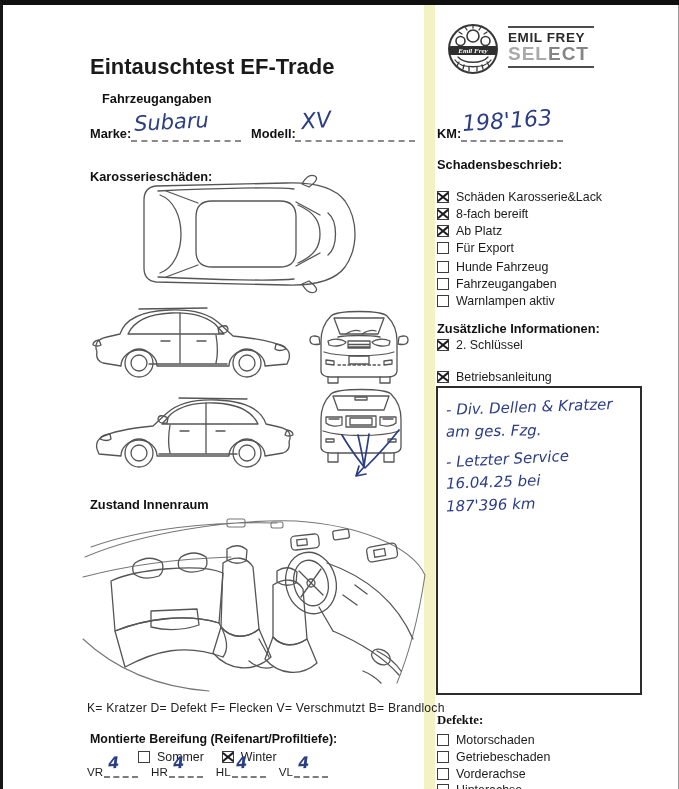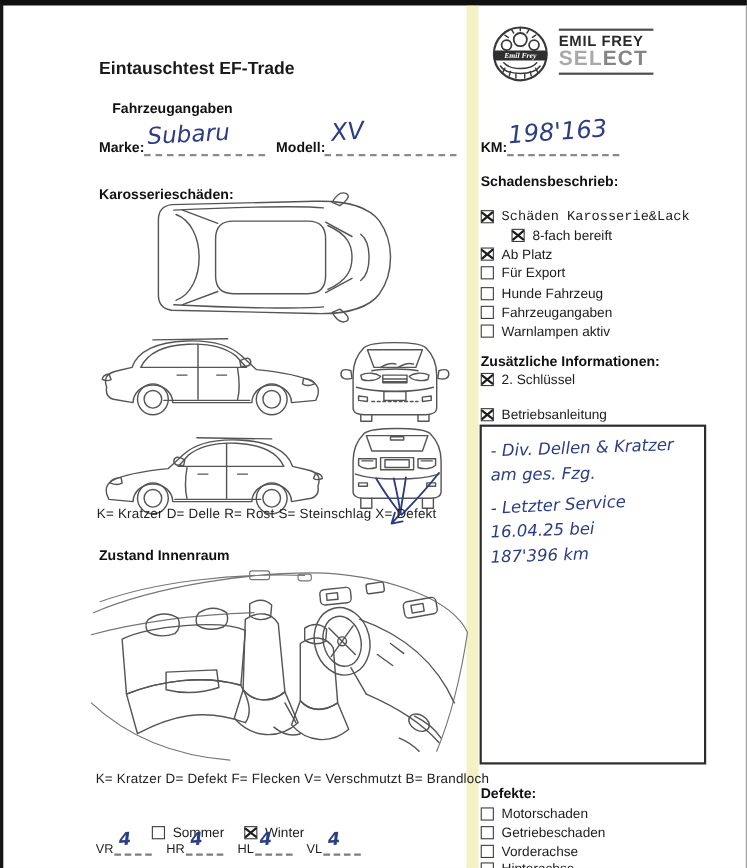--- a/index.html
+++ b/index.html
@@ -38,21 +38,21 @@
   .sketch .dot{stroke-dasharray:2.5,2.5;}
 </style>
 </head>
 <body>
 
 <div class="page">
 
   <div class="abs yellow-strip"></div>
   <div class="abs right-rule"></div>
 
-  <div class="abs" style="left:87px;top:49px;font-size:16px;font-weight:bold;color:#1a1a1a;">Eintauschtest EF-Trade</div>
+  <div class="abs" style="left:87px;top:49px;font-size:22px;font-weight:bold;color:#1a1a1a;">Eintauschtest EF-Trade</div>
 
   <svg class="abs sketch" style="left:443px;top:17px;" width="54" height="54" viewBox="0 0 54 54">
     <circle cx="27" cy="27" r="24" style="stroke:#383838;stroke-width:2"></circle>
     <circle cx="27" cy="14" r="6" style="stroke:#383838;stroke-width:1.6"></circle>
     <circle cx="14.5" cy="19" r="4.5" style="stroke:#383838;stroke-width:1.6"></circle>
     <circle cx="39.5" cy="19" r="4.5" style="stroke:#383838;stroke-width:1.6"></circle>
     <path d="M27,6 l0,-3 M21,8 l-2,-3 M33,8 l2,-3 M16,12 l-3,-2 M38,12 l3,-2" style="stroke:#383838"></path>
     <path d="M9,38 C15,47 39,47 45,38" style="stroke:#383838"></path>
     <path d="M12,35 C18,42 36,42 42,35" style="stroke:#383838"></path>
     <path d="M13,40 l-2,4 M18,43 l-1,4 M23,45 l0,4 M31,45 l0,4 M36,43 l1,4 M41,40 l2,4" style="stroke:#383838"></path>
@@ -151,21 +151,20 @@
     <path d="M17,52 C35,58 75,58 93,52"></path>
     <path d="M20,60 h8 v3 h-8 z M82,60 h8 v3 h-8 z"></path>
     <path d="M22,74 v9 h10 v-9 M78,74 v9 h10 v-9"></path>
     <path class="pen" d="M36,56 C44,70 52,80 58,88"></path>
     <path class="pen" d="M52,56 C55,70 57,78 58,88"></path>
     <path class="pen" d="M63,55 C61,70 59,78 58,88"></path>
     <path class="pen" d="M93,51 C82,65 68,80 59,89"></path>
     <path class="pen" d="M58,88 L50,97 M50,97 L60,95 M50,97 L53,87"></path>
   </svg>
 
-  <div class="abs legend" style="left:85px;top:455px;">K= Kratzer D= Delle R= Rost S= Steinschlag X= Defekt</div>
 
   <div class="abs sec" style="left:87px;top:492px;">Zustand Innenraum</div>
 
   <svg class="abs sketch" style="left:78px;top:506px;" width="348" height="184" viewBox="0 0 348 184">
     <path class="lt" d="M4,46 C60,22 150,8 215,10 M215,10 C275,14 330,34 344,64 M344,64 C338,104 330,138 316,172 M2,128 C34,158 76,176 128,180 M2,66 C40,56 90,48 150,46 M10,36 C60,18 130,10 196,12"></path>
     <rect class="lt" x="146" y="8" width="18" height="8" rx="2"></rect>
     <rect class="lt" x="190" y="11" width="12" height="6" rx="2"></rect>
     <g class="lt">
       <path d="M54,52 q14,-9 27,-1 q3,9 -3,14 q-15,5 -25,-2 q-3,-7 1,-11 z"></path>
       <path d="M100,46 q13,-8 25,0 q3,9 -3,13 q-14,5 -24,-2 q-2,-7 2,-11 z"></path>
@@ -194,20 +193,21 @@
       <rect x="210" y="24" width="28" height="14" rx="4" transform="rotate(-6 224 31)"></rect>
       <rect x="216" y="28" width="10" height="6" transform="rotate(-6 224 31)"></rect>
       <rect x="286" y="34" width="30" height="15" rx="4" transform="rotate(-10 301 41)"></rect>
       <rect x="293" y="38" width="11" height="7" transform="rotate(-10 301 41)"></rect>
       <rect x="252" y="19" width="16" height="9" rx="2" transform="rotate(-8 260 23)"></rect>
     </g>
   </svg>
 
   <div class="abs legend" style="left:84px;top:696px;">K= Kratzer D= Defekt F= Flecken V= Verschmutzt B= Brandloch</div>
 
+  <div class="abs sec" style="left:87px;top:727px;font-size:12.4px;">Montierte Bereifung (Reifenart/Profiltiefe):</div>
 
   <div class="chk-row" style="left:87px;top:745px;margin-left:48px;">
     <span class="cb"></span>
     <span>Sommer</span>
     <span style="width:4px;"></span>
     <span class="cb checked"></span>
     <span>Winter</span>
   </div>
 
   <div class="tire-row">
@@ -232,25 +232,25 @@
     <span class="tgroup">
       <span>VL</span>
       <span class="dashseg">
           <span class="hand hand4">4</span>
         </span>
     </span>
   </div>
 
   <div class="abs sec" style="left:434px;top:152px;">Schadensbeschrieb:</div>
 
-  <div class="chk-row" style="top:185px;font-family:Liberation Mono, monospace;">
+  <div class="chk-row" style="top:185px;">
     <span class="cb checked"></span>
     <span>Schäden Karosserie&amp;Lack</span>
     </div>
-  <div class="chk-row" style="top:202px;margin-left:28px;">
+  <div class="chk-row" style="top:202px;">
     <span class="cb checked"></span>
     <span>8-fach bereift</span>
     </div>
   <div class="chk-row" style="top:219px;">
     <span class="cb checked"></span>
     <span>Ab Platz</span>
     </div>
   <div class="chk-row" style="top:236px;">
     <span class="cb"></span>
     <span>Für Export</span>
@@ -284,21 +284,21 @@
     </div>
 
   <div class="abs notes-box">
     <span class="note-line hand" style="top:10px;transform:rotate(-2deg);">- Div. Dellen &amp; Kratzer</span>
     <span class="note-line hand" style="top:34px;transform:rotate(-1deg);">am ges. Fzg.</span>
     <span class="note-line hand" style="top:62px;transform:rotate(-3deg);">- Letzter Service</span>
     <span class="note-line hand" style="top:85px;transform:rotate(-2deg);">16.04.25 bei</span>
     <span class="note-line hand" style="top:108px;transform:rotate(-2deg);">187'396 km</span>
   </div>
 
-  <div class="abs sec" style="left:434px;top:708px;">Defekte:</div>
+  <div class="abs sec" style="left:434px;top:708px;font-family:Liberation Serif, serif;">Defekte:</div>
 
   <div class="chk-row" style="top:728px;">
     <span class="cb"></span>
     <span>Motorschaden</span>
     </div>
   <div class="chk-row" style="top:745px;">
     <span class="cb"></span>
     <span>Getriebeschaden</span>
     </div>
   <div class="chk-row" style="top:762px;">

